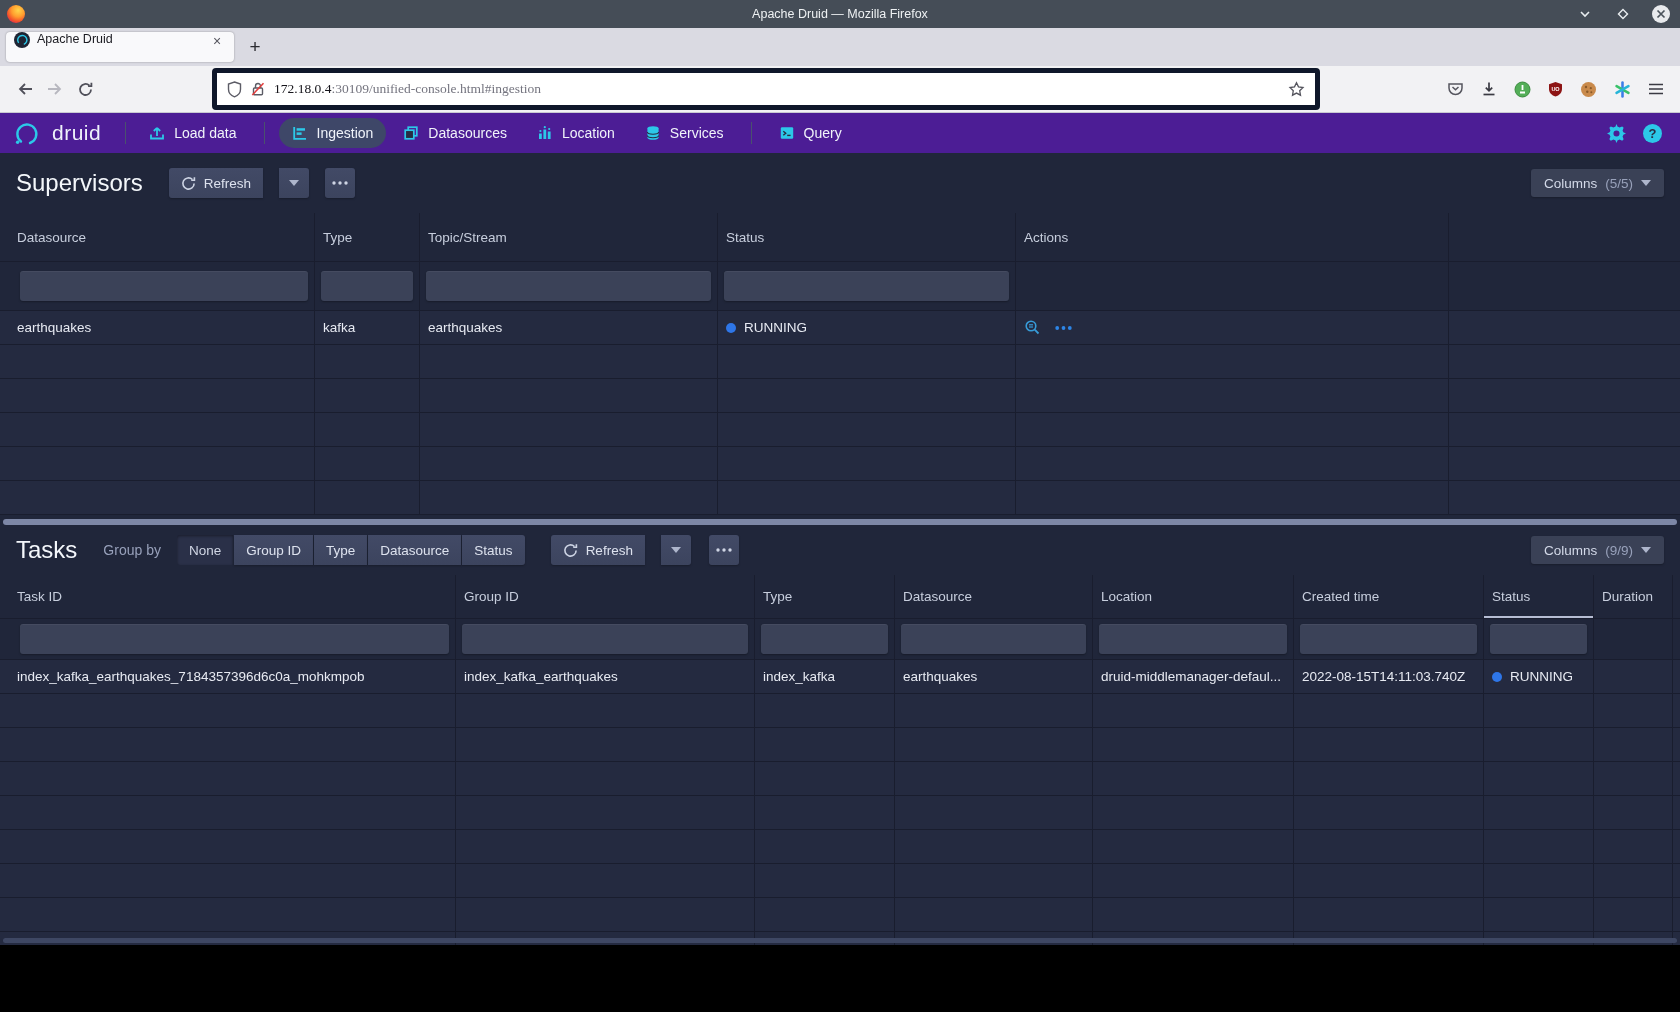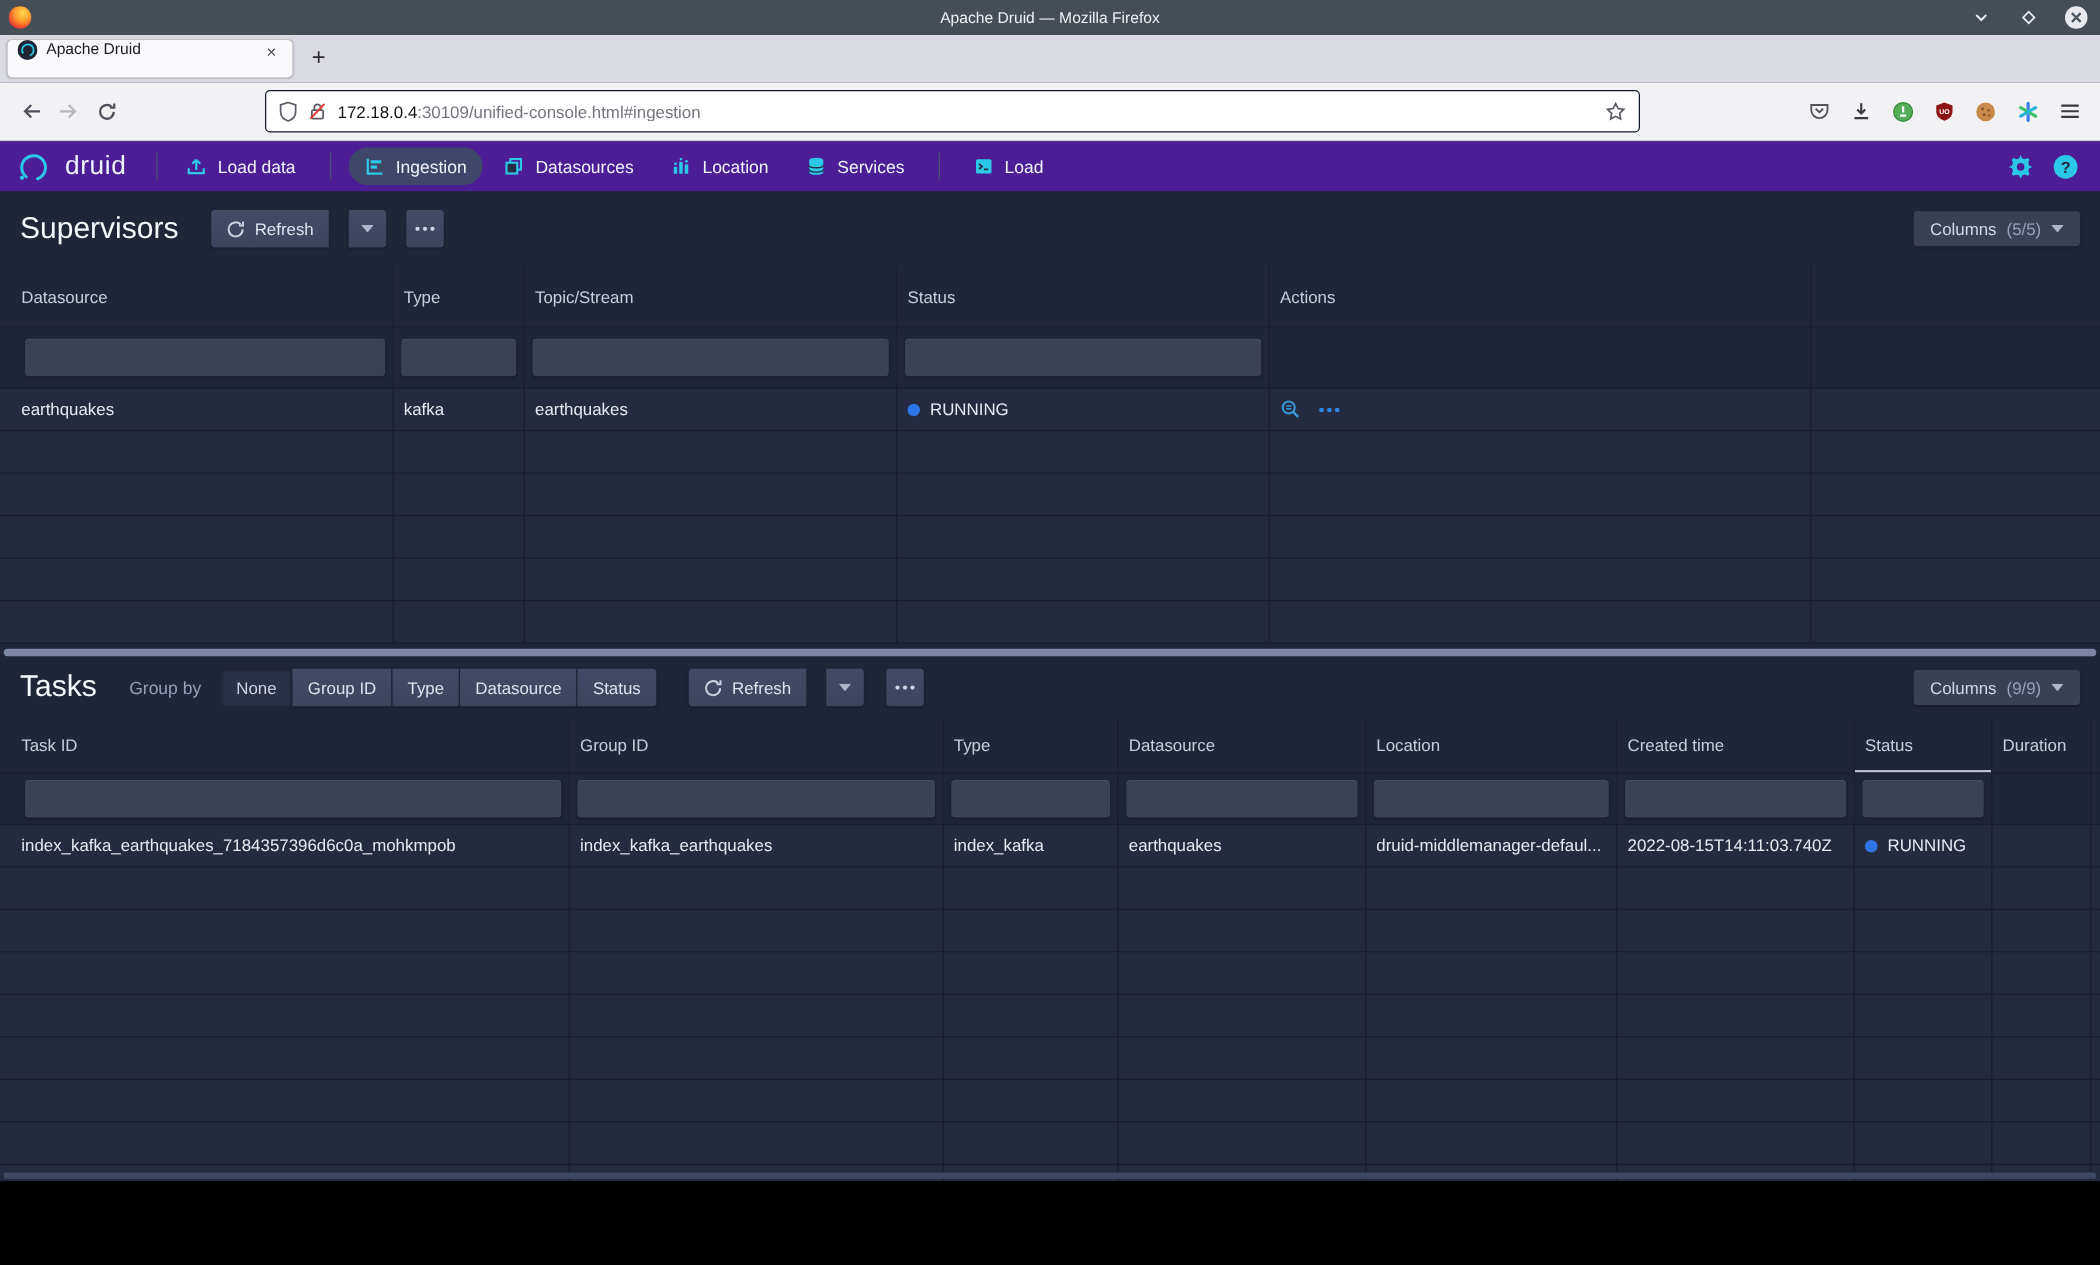--- a/index.html
+++ b/index.html
@@ -15,22 +15,22 @@
   .wc-close{background:#e8eaed;border-radius:50%;}
   .tabbar{height:38px;background:#dadae2;display:flex;align-items:center;padding-left:6px;}
   .tab{width:212px;height:30px;background:#f9f9fb;border-radius:4px;box-shadow:0 0 2px rgba(0,0,0,.35);
     display:flex;padding:0 8px;gap:7px;font-size:12.5px;color:#1b1b21;}
   .tab-label{flex:1;overflow:hidden;white-space:nowrap;}
   .tab-close{color:#55555e;font-size:14px;width:18px;height:18px;display:flex;align-items:center;justify-content:center;border-radius:3px;}
   .newtab{width:30px;height:30px;margin-left:6px;display:flex;align-items:center;justify-content:center;
     font-size:19px;color:#2b2b31;border-radius:4px;}
   .toolbar{height:46px;background:#f2f2f4;border-bottom:1px solid #c9c9d2;display:flex;align-items:center;padding:0 10px;}
   .tb-btn{width:30px;height:30px;display:flex;align-items:center;justify-content:center;border-radius:4px;}
-  .urlbar{width:1078px;height:32px;margin-left:112px;background:#fff;border:1px solid #0f172a;border-radius:4px;
-    display:flex;align-items:center;padding:0 10px;gap:8px;font-size:13.5px;}
+  .urlbar{width:1078px;height:32px;margin-left:112px;background:#fff;border:5px solid #0f172a;border-radius:4px;
+    display:flex;align-items:center;padding:0 10px;gap:8px;font-size:13.5px;font-family:Liberation Serif, serif;}
   .url-text{flex:1;white-space:nowrap;overflow:hidden;}
   .url-host{color:#15141a;}
   .url-rest{color:#74747f;}
   .tb-right{margin-left:auto;display:flex;align-items:center;gap:17px;margin-right:6px;}
   
   .dnav{height:40px;background:#4c1d95;display:flex;align-items:center;padding:0 14px;}
   .brand{display:flex;align-items:center;gap:8px;margin-right:14px;}
   .brand-word{color:#eef2fa;font-size:21px;letter-spacing:.5px;}
   .nav-sep{width:1px;height:22px;background:#49516e;margin:0 10px;}
   .nav-items{display:flex;align-items:center;gap:4px;}
@@ -247,21 +247,21 @@
         </svg>
         <span>Services</span>
       </span>
       <span class="nav-sep"></span>
       <span class="nav-item">
         <svg width="16" height="16">
           <rect x="1.8" y="2.3" width="12.4" height="11.4" rx="1.2" fill="#2cc8e8"></rect>
           <path d="M4.3 6.2l2.4 2-2.4 2" stroke="#272d44" stroke-width="1.4" fill="none"></path>
           <path d="M8.2 10.4h3.4" stroke="#272d44" stroke-width="1.4"></path>
         </svg>
-        <span>Load</span>
+        <span>Query</span>
       </span>
     </span>
     <span class="dnav-right">
       <svg width="19" height="19" viewBox="0 0 20 20">
         <path fill="#2cc8e8" fill-rule="evenodd" d="M10 0l1.2 2.8a7.3 7.3 0 0 1 2 .8L16 2.5 17.5 4l-1.1 2.8c.34.62.6 1.3.8 2L20 10l-2.8 1.2a7.3 7.3 0 0 1-.8 2L17.5 16 16 17.5l-2.8-1.1a7.3 7.3 0 0 1-2 .8L10 20l-1.2-2.8a7.3 7.3 0 0 1-2-.8L4 17.5 2.5 16l1.1-2.8a7.3 7.3 0 0 1-.8-2L0 10l2.8-1.2c.2-.7.46-1.38.8-2L2.5 4 4 2.5l2.8 1.1a7.3 7.3 0 0 1 2-.8zM10 13.2a3.2 3.2 0 1 0 0-6.4 3.2 3.2 0 0 0 0 6.4z"></path>
       </svg>
       <span class="help-badge">?</span>
     </span>
   </div>
 

